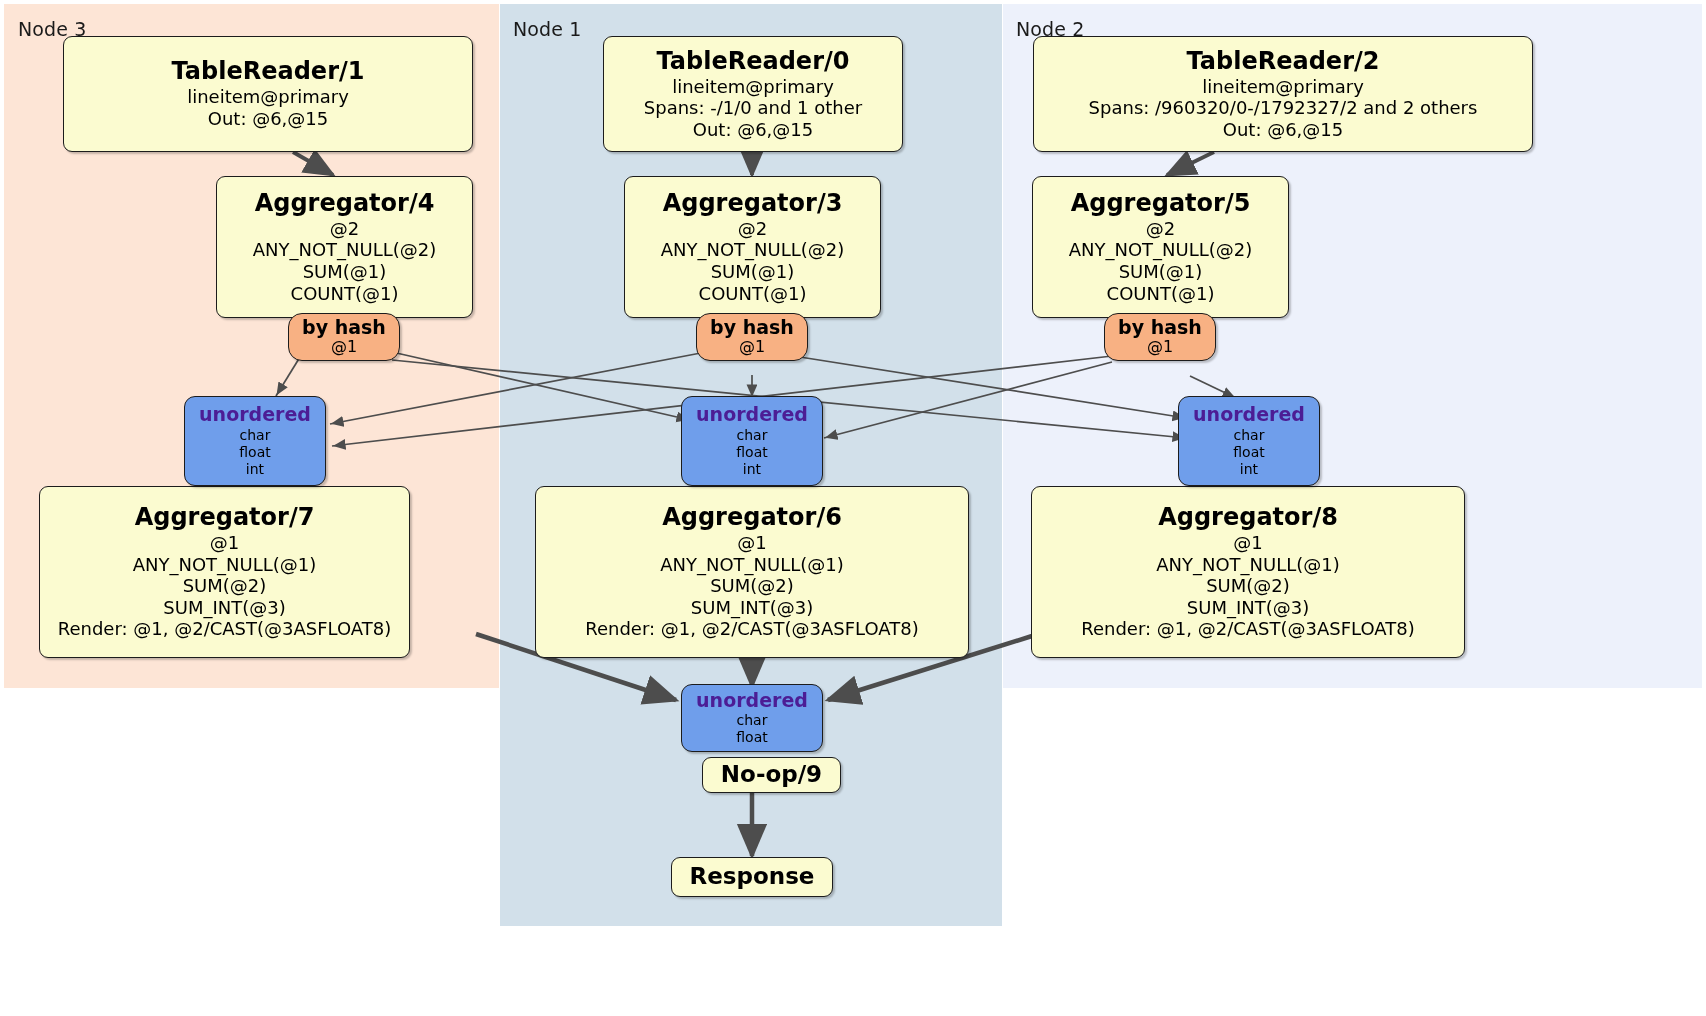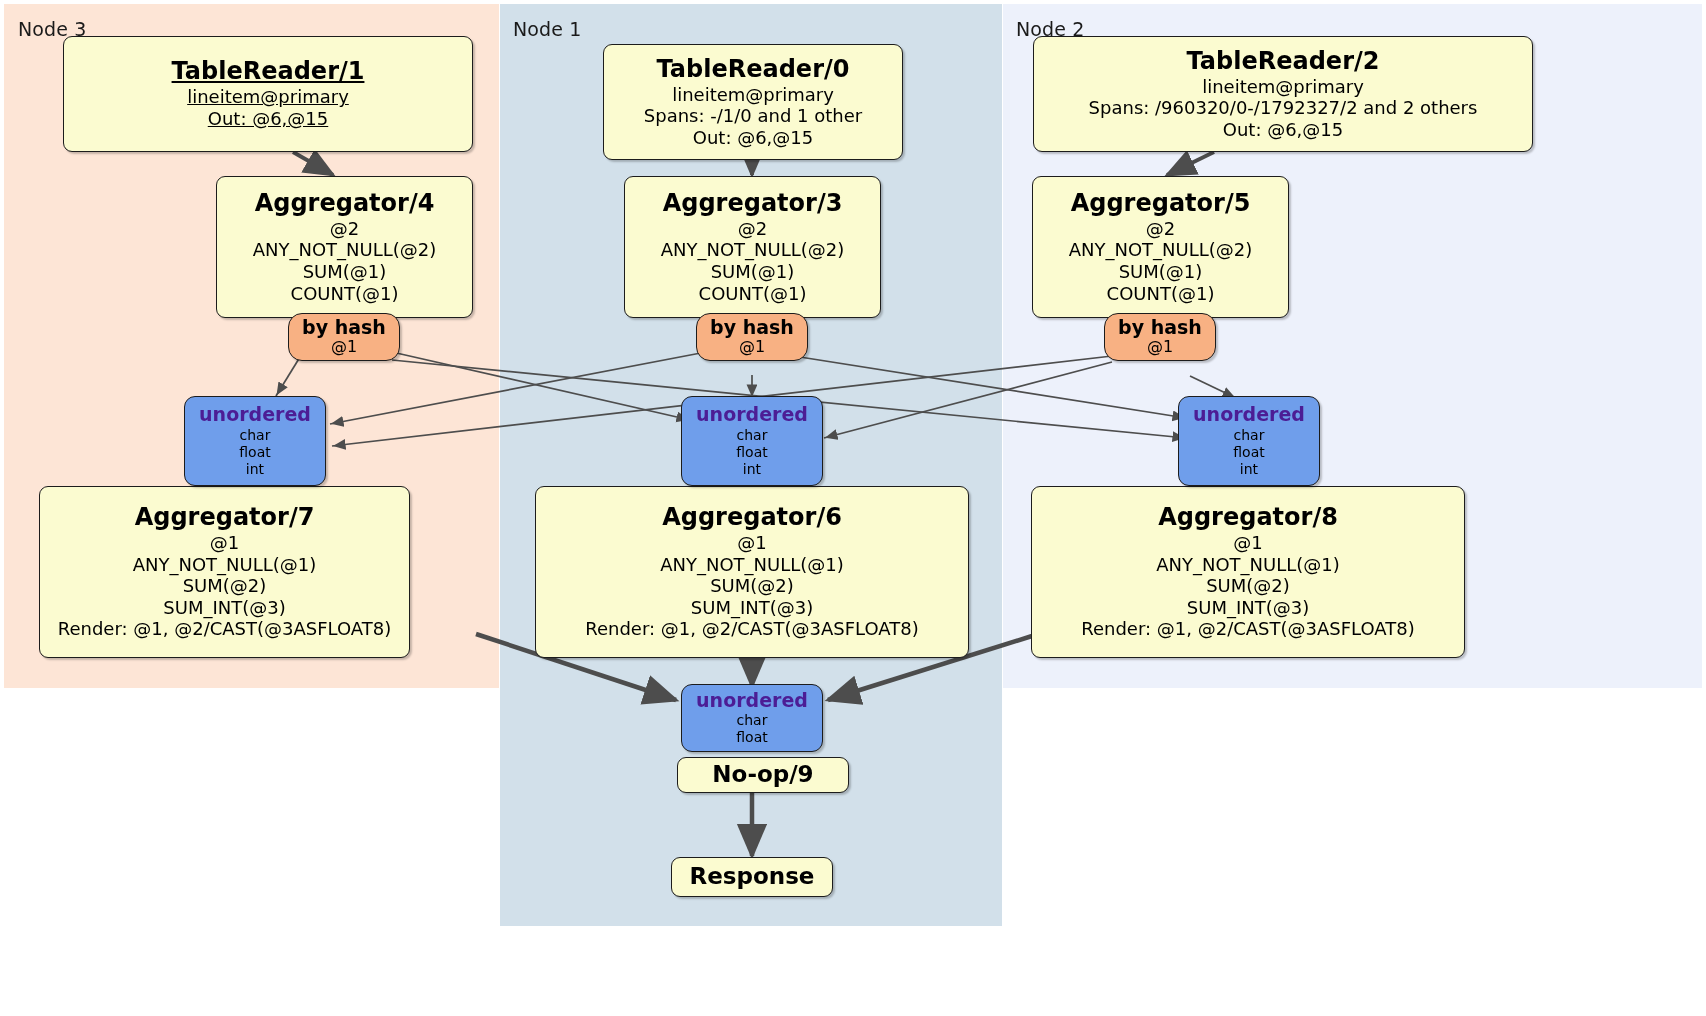--- a/index.html
+++ b/index.html
@@ -158,27 +158,27 @@
     <path d="M1112,362 L824,438" stroke="#4d4d4d" stroke-width="1.7" fill="none" marker-end="url(#ah-thin)"></path>
     <path d="M1190,376 L1236,398" stroke="#4d4d4d" stroke-width="1.7" fill="none" marker-end="url(#ah-thin)"></path>
 
     <path d="M476,634 L676,700" stroke="#4d4d4d" stroke-width="4.5" fill="none" marker-end="url(#ah)"></path>
     <path d="M752,660 L752,686" stroke="#4d4d4d" stroke-width="4.5" fill="none" marker-end="url(#ah)"></path>
     <path d="M1032,636 L828,700" stroke="#4d4d4d" stroke-width="4.5" fill="none" marker-end="url(#ah)"></path>
 
     <path d="M752,790 L752,856" stroke="#4d4d4d" stroke-width="4.5" fill="none" marker-end="url(#ah)"></path>
   </svg>
 
-  <div class="node proc" style="left:63px; top:36px; width:410px; height:116px;text-decoration:underline;">
+  <div class="node proc" style="left:63px; top:36px; width:410px; height:116px;">
     <div class="title">TableReader/1</div>
     <div class="line">lineitem@primary</div>
     <div class="line">Out: @6,@15</div>
   </div>
 
-  <div class="node proc" style="left:603px; top:36px; width:300px; height:116px;margin-top:8px;">
+  <div class="node proc" style="left:603px; top:36px; width:300px; height:116px;">
     <div class="title">TableReader/0</div>
     <div class="line">lineitem@primary</div>
     <div class="line">Spans: -/1/0 and 1 other</div>
     <div class="line">Out: @6,@15</div>
   </div>
 
   <div class="node proc" style="left:1033px; top:36px; width:500px; height:116px;">
     <div class="title">TableReader/2</div>
     <div class="line">lineitem@primary</div>
     <div class="line">Spans: /960320/0-/1792327/2 and 2 others</div>
@@ -271,21 +271,21 @@
     <div class="line">SUM_INT(@3)</div>
     <div class="line">Render: @1, @2/CAST(@3ASFLOAT8)</div>
   </div>
 
   <div class="node sync" style="left:681px; top:684px; width:142px; height:68px;">
     <div class="title">unordered</div>
     <div class="line">char</div>
     <div class="line">float</div>
   </div>
 
-  <div class="node proc small-proc" style="left:677px; top:757px; width:172px; height:36px;">
+  <div class="node proc small-proc" style="left:702px; top:757px; width:139px; height:36px;">
     <div class="title">No-op/9</div>
   </div>
 
   <div class="node proc small-proc" style="left:671px; top:857px; width:162px; height:40px;">
     <div class="title">Response</div>
   </div>
 
 </div>
 
 </body></html>

